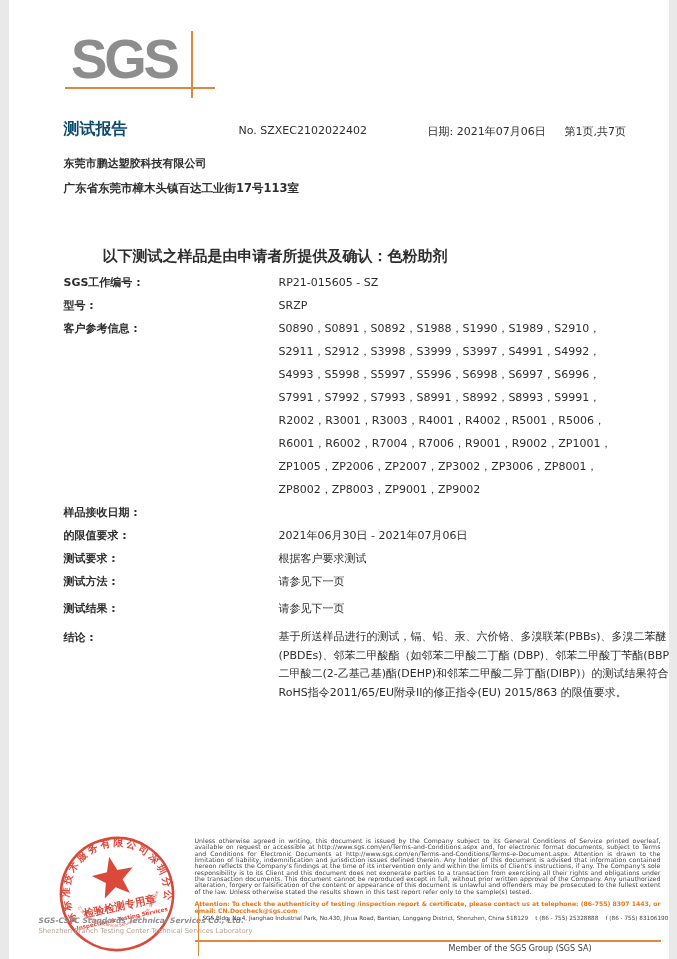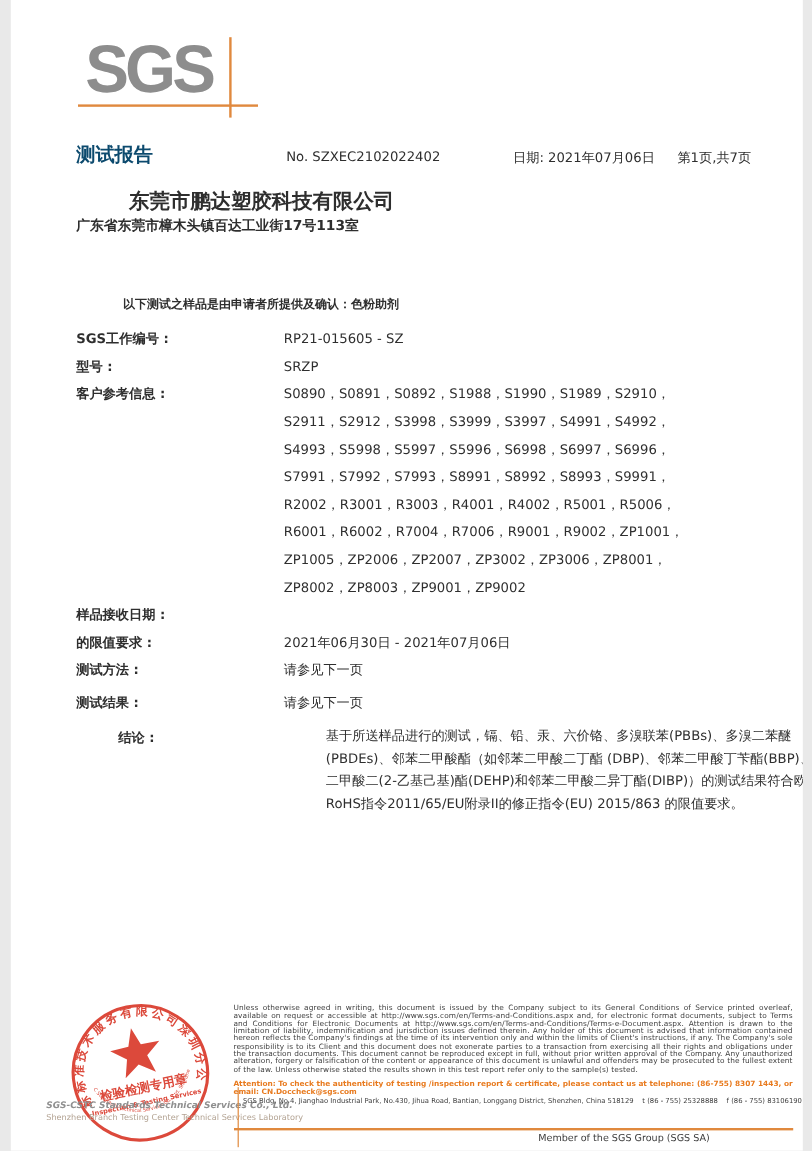--- a/index.html
+++ b/index.html
@@ -10,30 +10,30 @@
   
   .logo-text{position:absolute;left:62px;top:26px;font-size:52px;font-weight:bold;
     color:#8d8d8d;letter-spacing:-3px;font-family:"Liberation Sans",sans-serif;transform:scale(1.05,1.08);transform-origin:left top;}
   .logo-hline{position:absolute;left:56px;top:87px;width:150px;height:2px;background:#e0893e;}
   .logo-vline{position:absolute;left:182px;top:31px;width:2px;height:67px;background:#e0893e;}
   
   .doc-title{position:absolute;left:55px;top:119px;font-size:16px;font-weight:bold;color:#0c4a6e;}
   .report-no{position:absolute;left:230px;top:124px;font-size:11px;}
   .report-date{position:absolute;left:419px;top:124px;font-size:11px;}
   .page-info{position:absolute;left:556px;top:124px;font-size:11px;}
-  .company-name{position:absolute;left:55px;top:156px;font-size:17px;font-weight:bold;margin-left:44px;}
+  .company-name{position:absolute;left:55px;top:156px;font-size:11px;font-weight:bold;}
   .company-addr{position:absolute;left:55px;top:181px;font-size:11.5px;font-weight:bold;}
-  .sample-statement{position:absolute;left:55px;top:247px;font-size:10px;font-weight:bold;padding-left:39px;}
+  .sample-statement{position:absolute;left:55px;top:247px;font-size:15px;font-weight:bold;padding-left:39px;}
   
   .info{position:absolute;left:55px;top:271px;width:572px;font-size:11px;}
-  .row{display:flex;line-height:23px;}
+  .row{display:flex;line-height:23px;gap:42px;}
   .row .lbl{width:173px;flex:0 0 173px;font-weight:bold;}
   .row .val{flex:1;}
   .row-result{margin-top:4px;}
-  .row-conclusion{margin-top:6px;margin-left:35px;}
+  .row-conclusion{margin-top:6px;}
   .row-conclusion .val{line-height:18.5px;width:428px;flex:0 0 428px;padding-top:2px;}
   .ref-line{line-height:23px;}
   
   .stamp{position:absolute;left:50px;top:834px;width:116px;height:120px;transform:rotate(-12deg);opacity:.92;}
   .footer-co1{position:absolute;left:30px;top:916px;font-size:7.5px;color:#8f8f8f;font-weight:bold;white-space:pre;font-style:italic;}
   .footer-co2{position:absolute;left:30px;top:927px;font-size:6.8px;color:#b3a393;white-space:pre;}
   .fineprint{position:absolute;left:186px;top:838px;width:466px;font-size:6.15px;line-height:6.35px;
     text-align:justify;color:#3d3d3d;letter-spacing:.1px;}
   .attention{position:absolute;left:186px;top:901px;width:466px;font-size:6.15px;line-height:6.6px;
     color:#e87a1e;font-weight:bold;text-align:justify;}
@@ -86,20 +86,24 @@
       </span>
     </div>
     <div class="row">
       <span class="lbl">样品接收日期 :</span>
     </div>
     <div class="row">
       <span class="lbl">的限值要求 :</span>
       <span class="val">2021年06月30日 - 2021年07月06日</span>
     </div>
     <div class="row">
+      <span class="lbl">测试要求 :</span>
+      <span class="val">根据客户要求测试</span>
+    </div>
+    <div class="row">
       <span class="lbl">测试方法 :</span>
       <span class="val">请参见下一页</span>
     </div>
     <div class="row row-result">
       <span class="lbl">测试结果 :</span>
       <span class="val">请参见下一页</span>
     </div>
     <div class="row row-conclusion">
       <span class="lbl">结论 :</span>
       <span class="val">基于所送样品进行的测试，镉、铅、汞、六价铬、多溴联苯(PBBs)、多溴二苯醚(PBDEs)、邻苯二甲酸酯（如邻苯二甲酸二丁酯 (DBP)、邻苯二甲酸丁苄酯(BBP)、邻苯二甲酸二(2-乙基己基)酯(DEHP)和邻苯二甲酸二异丁酯(DIBP)）的测试结果符合欧盟RoHS指令2011/65/EU附录II的修正指令(EU) 2015/863 的限值要求。</span>

